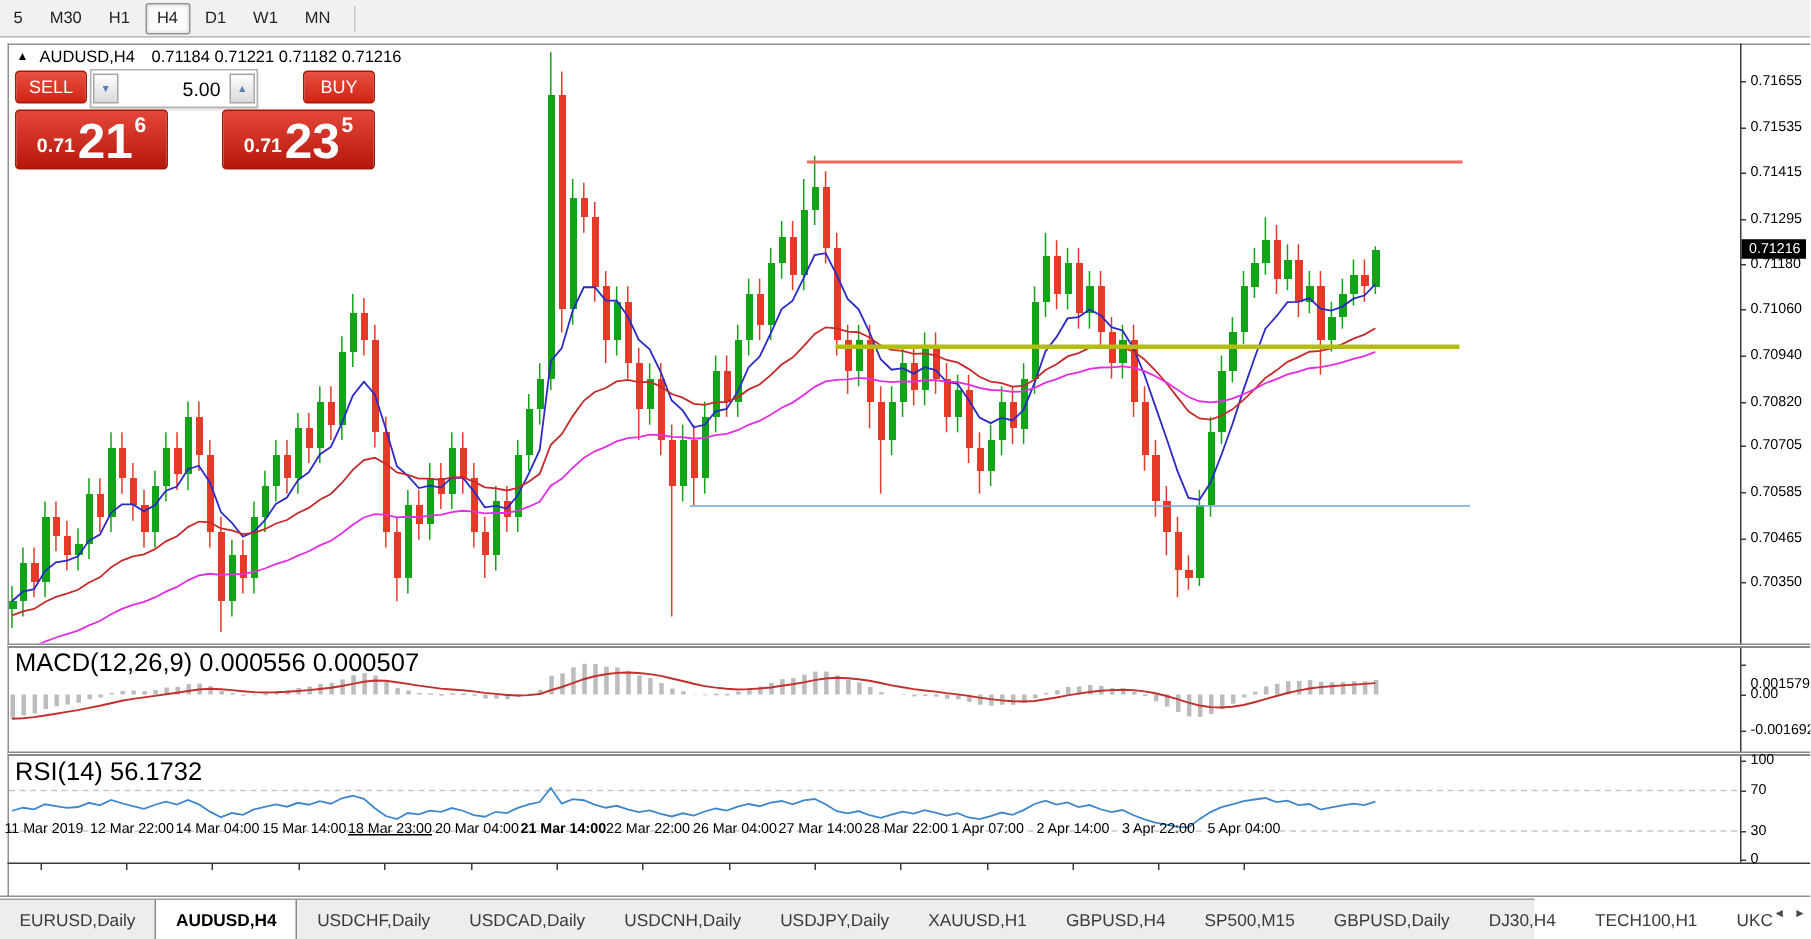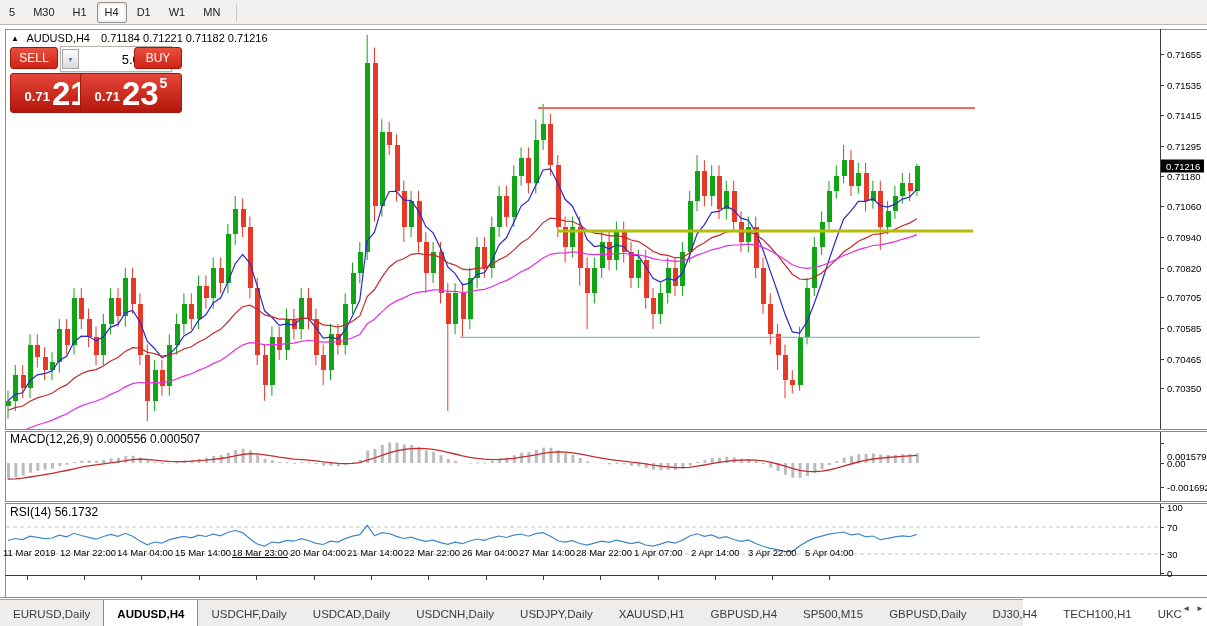--- a/index.html
+++ b/index.html
@@ -18,21 +18,21 @@
   .axis-vline{position:absolute;left:1160px;top:29px;width:1px;height:546px;background:#3c3c3c;}
   .splitter{position:absolute;left:5px;width:1202px;height:3px;
             background:linear-gradient(#8a8a8a 0 33%,#ffffff 33% 66%,#8a8a8a 66% 100%);}
 
   
   .chart-header{position:absolute;left:11px;top:32px;font-size:11px;color:#000;white-space:nowrap;}
   .chart-header .mk{font-size:8px;position:relative;top:-1px;margin-right:5px;}
   .chart-header .ttl{margin-right:8px;}
 
   
-  .trade{position:absolute;left:10px;top:47px;width:172px;}
+  .trade{position:absolute;left:10px;top:47px;width:240px;}
   .trade-row1{position:relative;height:22px;}
   .btn-sell,.btn-buy{position:absolute;top:0;width:48px;height:22px;border:1px solid #a51708;border-radius:3px;
        background:linear-gradient(#e9503f,#cf2417);color:#fff;font-size:12px;text-align:center;line-height:21px;box-sizing:border-box;}
   .btn-sell{left:0;}
   .btn-buy{right:0;}
   .vol-panel{position:absolute;left:50px;top:-1px;width:112px;height:26px;background:#fff;
        border:1px solid #b5b2ae;box-shadow:0 1px 2px #ccc;display:flex;align-items:center;box-sizing:border-box;}
   .spin{width:17px;height:20px;margin:1px;background:linear-gradient(#fdfdfd,#dadada);border:1px solid #a8a5a1;
        color:#5d7fae;font-size:7px;text-align:center;line-height:19px;box-sizing:border-box;}
   .vol{flex:1;font-size:13px;color:#000;text-align:right;padding-right:5px;}
@@ -47,21 +47,21 @@
   .pricebox.buy{right:0;}
 
   
   svg{position:absolute;}
 
   
   .ylab{position:absolute;left:1167px;font-size:9.5px;color:#000;transform:translateY(-50%);white-space:nowrap;}
   .ytick{position:absolute;left:1160px;width:4px;height:1px;background:#3c3c3c;}
   .badge{position:absolute;left:1161px;background:#000;color:#fff;font-size:9.5px;padding:1px 4px 1px 5px;
          transform:translateY(-50%);}
-  .ind-label{position:absolute;font-size:12px;color:#000;white-space:nowrap;}
+  .ind-label{position:absolute;font-size:17px;color:#000;white-space:nowrap;}
   .xlab{position:absolute;top:547px;font-size:9.5px;color:#000;white-space:nowrap;}
   .xtick{position:absolute;top:576px;width:1px;height:4px;background:#3c3c3c;}
 
   
   .tabbar{position:absolute;left:0;top:599px;width:1023px;height:27px;background:#efedec;
           border-top:1px solid #a3a19e;display:flex;align-items:stretch;font-size:11.5px;color:#3a3a3a;}
   .tabbar .pad{width:14px;}
   .tab{padding:0 13px;display:flex;align-items:center;cursor:default;white-space:nowrap;}
   .tab.active{background:#fff;border:1px solid #8a8a8a;border-bottom:none;border-top:none;
           font-weight:bold;color:#000;}
@@ -572,21 +572,21 @@
       <div class="xlab" style="left: 60px;">12 Mar 22:00</div>
       <div class="xtick" style="left: 141px;"></div>
       <div class="xlab" style="left: 117px;">14 Mar 04:00</div>
       <div class="xtick" style="left: 199px;"></div>
       <div class="xlab" style="left: 175px;">15 Mar 14:00</div>
       <div class="xtick" style="left: 256px;"></div>
       <div class="xlab" style="left: 232px; text-decoration: underline;">18 Mar 23:00</div>
       <div class="xtick" style="left: 314px;"></div>
       <div class="xlab" style="left: 290px;">20 Mar 04:00</div>
       <div class="xtick" style="left: 371px;"></div>
-      <div class="xlab" style="left: 347px;">21 Mar 14:00</div>
+      <div class="xlab" style="left: 347px; font-weight: bold;">21 Mar 14:00</div>
       <div class="xtick" style="left: 428px;"></div>
       <div class="xlab" style="left: 404px;">22 Mar 22:00</div>
       <div class="xtick" style="left: 486px;"></div>
       <div class="xlab" style="left: 462px;">26 Mar 04:00</div>
       <div class="xtick" style="left: 543px;"></div>
       <div class="xlab" style="left: 519px;">27 Mar 14:00</div>
       <div class="xtick" style="left: 600px;"></div>
       <div class="xlab" style="left: 576px;">28 Mar 22:00</div>
       <div class="xtick" style="left: 658px;"></div>
       <div class="xlab" style="left: 634px;">1 Apr 07:00</div>

